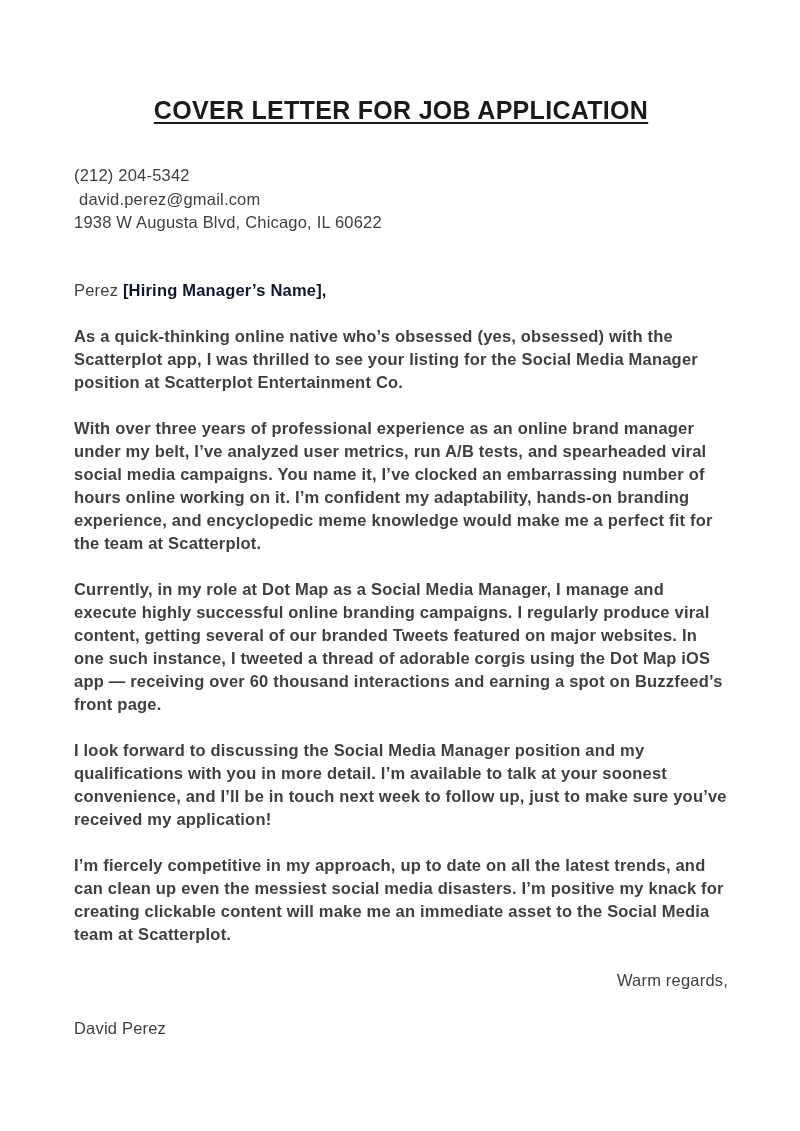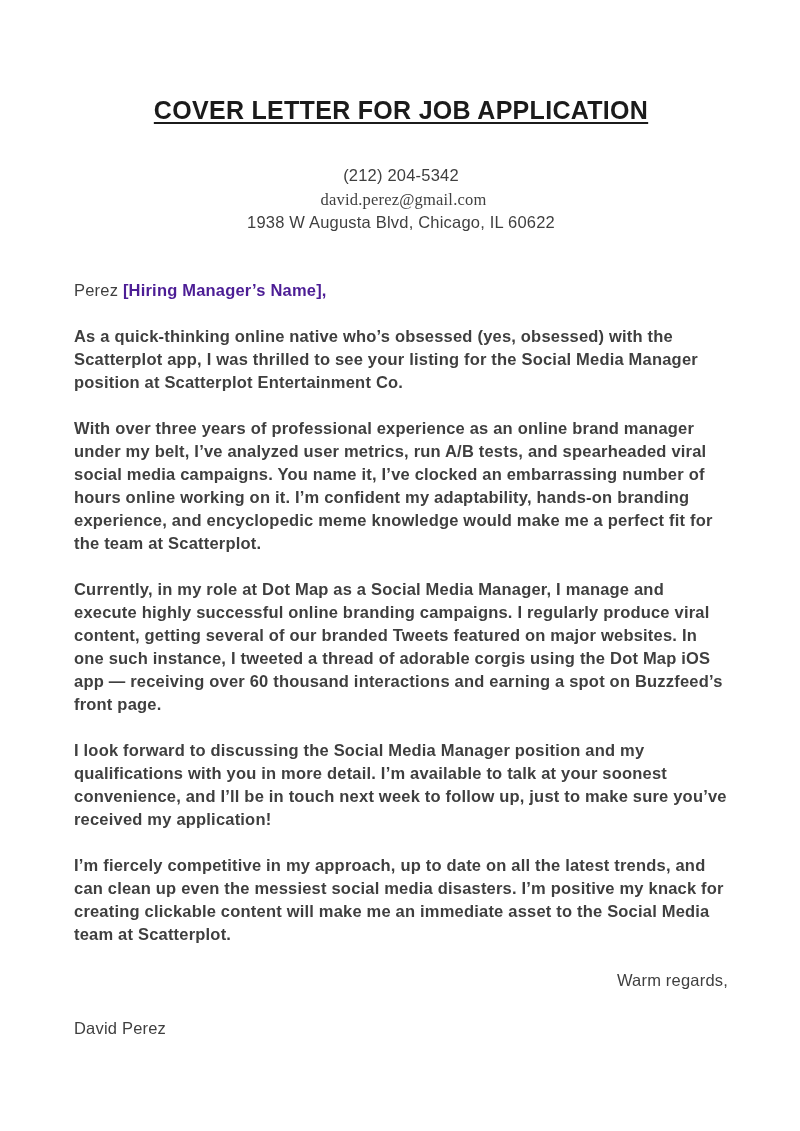--- a/index.html
+++ b/index.html
@@ -27,24 +27,24 @@
     color: #1b1b1b;
     text-decoration: underline;
     text-decoration-thickness: 2px;
     text-underline-offset: 3px;
     letter-spacing: 0.3px;
   }
   .contact-block {
     line-height: 23.5px;
     margin: 0 0 44px 0;
   }
-  .contact-line { white-space: pre; text-align: center; }
-  .email-line { padding-left: 5px; font-family: Liberation Serif, serif; }
+  .contact-line { white-space: pre; }
+  .email-line { padding-left: 5px; }
   .salutation { margin: 0 0 23px 0; }
-  .bold { font-weight: bold; color: #4c1d95; }
+  .bold { font-weight: bold; color: #0f172a; }
   .para { margin: 0 0 23px 0; max-width: 656px; font-weight: bold; }
   .closing-line { margin: 0 0 25px 0; text-align: right; }
   .signature-line { margin: 0; }
 </style>
 </head>
 <body>
 
 <div class="page">
 
   <h1 class="doc-title">COVER LETTER FOR JOB APPLICATION</h1>

